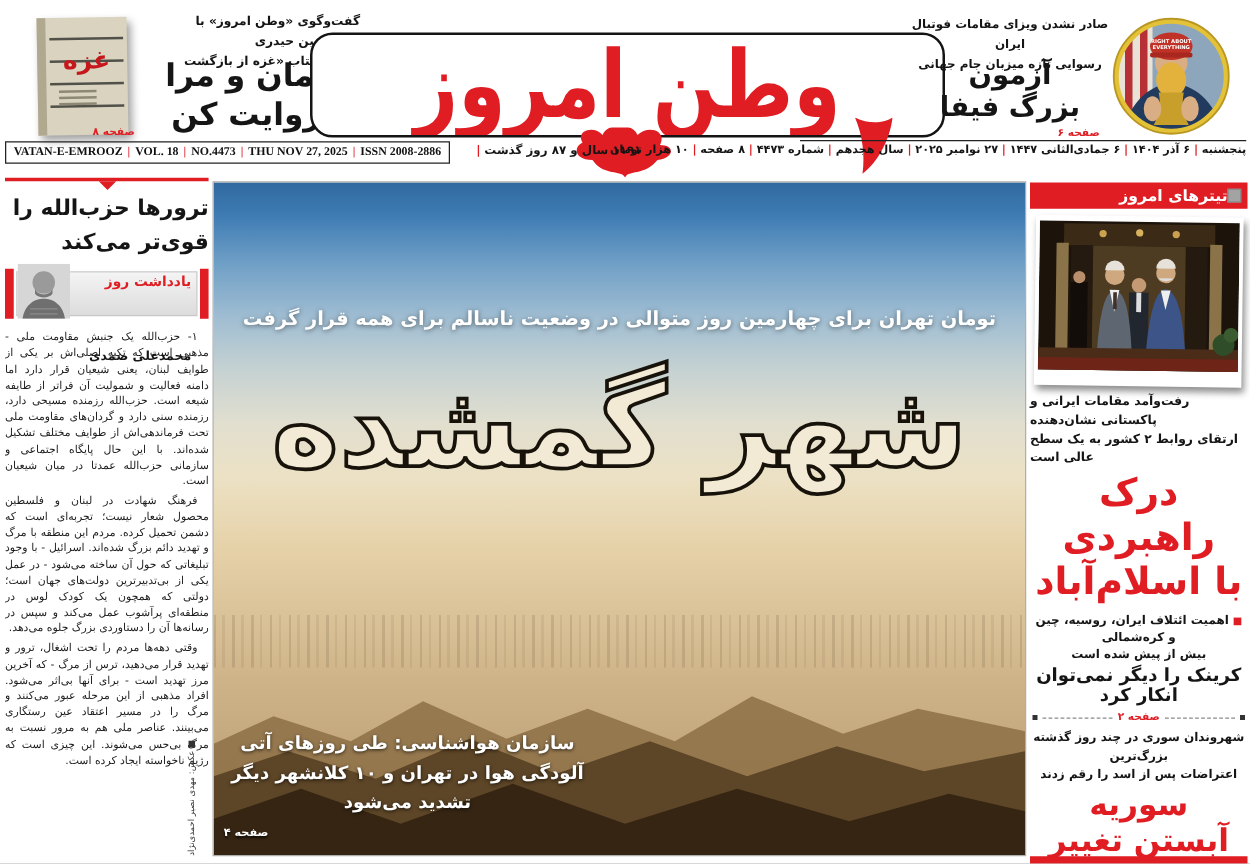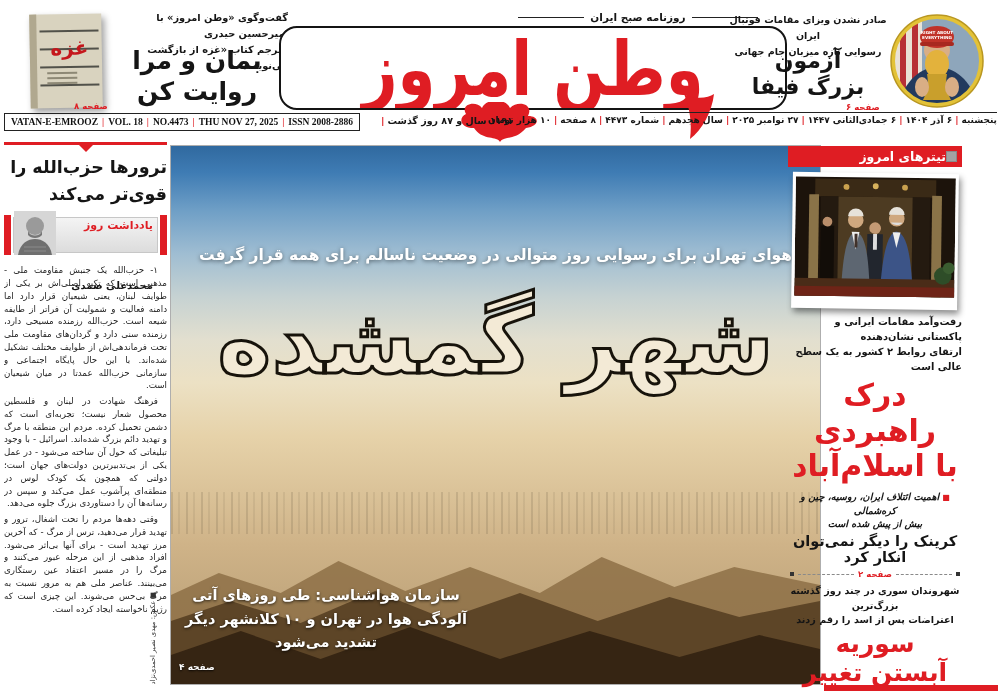--- a/index.html
+++ b/index.html
@@ -21,21 +21,21 @@
   .book-lines{position:absolute;left:10px;top:58px;width:30px;}
   .book-lines i{display:block;height:2px;background:#8d8875;margin-bottom:3px;}
   .book-pageref{position:absolute;left:56px;top:95px;color:var(--red);font-size:8.5px;font-weight:bold;}
   .bp-kicker{position:absolute;left:88px;top:4px;width:182px;text-align:right;font-size:9.8px;font-weight:bold;line-height:1.65;}
   .bp-title{position:absolute;left:88px;top:40px;width:182px;text-align:center;font-size:25px;font-weight:bold;line-height:1.22;}
 
   .site-url{position:absolute;left:380px;top:24px;font-family:"Liberation Serif",serif;font-weight:bold;font-size:12px;letter-spacing:2.5px;color:#1d1d1d;}
   .tagline{position:absolute;left:518px;top:11px;width:240px;display:flex;align-items:center;gap:6px;}
   .tagline .tl-line{flex:1;border-top:1.5px solid #222;}
   .tagline .tl-text{font-size:10.5px;font-weight:bold;letter-spacing:3px;white-space:nowrap;}
-  .logo-box{position:absolute;left:248px;top:26px;width:508px;height:84px;border:2px solid #141414;border-radius:18px;background:#fff;display:flex;align-items:center;justify-content:center;overflow:hidden;margin-left:31px;}
+  .logo-box{position:absolute;left:248px;top:26px;width:508px;height:84px;border:2px solid #141414;border-radius:18px;background:#fff;display:flex;align-items:center;justify-content:center;overflow:hidden;}
   .logo-text{font-size:61px;font-weight:bold;color:var(--red);transform:scaleY(1.22);white-space:nowrap;letter-spacing:1px;}
   .orn{position:absolute;}
 
   .fifa-promo{position:absolute;left:728px;top:4px;width:268px;height:108px;}
   .fp-kicker{position:absolute;left:0;top:8px;width:160px;text-align:center;font-size:9.5px;font-weight:bold;line-height:1.7;}
   .fp-t1{position:absolute;left:0;top:44px;width:160px;text-align:center;font-size:22px;font-weight:bold;}
   .fp-t2{position:absolute;left:0;top:70px;width:160px;text-align:center;font-size:22px;font-weight:bold;}
   .fp-pageref{position:absolute;left:118px;top:98px;color:var(--red);font-size:8.5px;font-weight:bold;}
   .trophy{position:absolute;left:160px;top:8px;}
 
@@ -69,28 +69,28 @@
     background:linear-gradient(180deg,#30699f 0%,#3f7cb4 5%,#6f9fc6 12%,#9fbdd2 20%,#c6d2d2 28%,#e2dfcf 36%,#ece1c4 44%,#e6d2a9 54%,#dbc399 64%,#cfb388 74%,#c3a87e 84%,#bfa377 100%);}
   .city-haze{position:absolute;left:0;right:0;bottom:150px;height:42px;opacity:.55;filter:blur(.6px);
     background:repeating-linear-gradient(90deg,rgba(105,92,68,.35) 0 2px,rgba(0,0,0,0) 2px 7px,rgba(125,110,82,.25) 7px 9px,rgba(0,0,0,0) 9px 15px);}
   .mountains{position:absolute;left:0;bottom:0;width:100%;height:175px;}
   .lp-overline{position:absolute;top:100px;left:0;right:0;text-align:center;color:#fff;font-size:15.5px;font-weight:bold;text-shadow:0 1px 4px rgba(0,0,0,.5);}
   .lp-headline{position:absolute;top:142px;left:0;right:0;text-align:center;font-size:92px;font-weight:bold;color:#f3ead6;-webkit-text-stroke:3px #17130b;letter-spacing:2px;text-shadow:0 0 1px #17130b;}
   .lp-caption{position:absolute;left:10px;bottom:30px;width:290px;text-align:center;color:#fff;font-weight:bold;font-size:14.5px;line-height:1.6;text-shadow:0 1px 3px rgba(0,0,0,.75);}
   .lp-pageref{position:absolute;left:8px;bottom:12px;color:#fff;font-size:9px;font-weight:bold;text-shadow:0 1px 2px rgba(0,0,0,.8);}
 
   
-  .hl-col{position:absolute;left:788px;top:146px;width:174px;}
+  .hl-col{position:absolute;left:824px;top:146px;width:174px;}
   .hl-header{height:21px;background:var(--red);display:flex;align-items:center;padding:0 5px;}
   .hl-header .sq{width:11px;height:11px;background:#a3a3a3;border:1px solid #8a8a8a;}
   .hl-header .hl-title{flex:1;text-align:right;color:#fff;font-size:12.5px;font-weight:bold;padding-left:4px;}
   .photo-card{margin:6px auto 0;width:166px;background:#fff;padding:3px 3px 7px;box-shadow:2px 4px 6px rgba(0,0,0,.45);transform:rotate(.8deg);}
-  .hl-cap{margin-top:6px;text-align:right;font-size:9.9px;font-weight:bold;line-height:1.5;}
+  .hl-cap{margin-top:6px;text-align:left;font-size:9.9px;font-weight:bold;line-height:1.5;}
   .hl-red-1{margin-top:3px;text-align:center;color:var(--red);font-size:30px;font-weight:bold;line-height:1.18;}
-  .hl-sub{margin-top:6px;text-align:center;font-size:9.6px;font-weight:bold;line-height:1.45;font-style:italic;}
+  .hl-sub{margin-top:6px;text-align:center;font-size:9.6px;font-weight:bold;line-height:1.45;}
   .hl-sub .red-bullet{color:var(--red);font-size:8px;margin-left:3px;}
   .hl-kicker2{margin-top:2px;text-align:center;font-size:14.5px;font-weight:bold;}
   .rule-ref{margin-top:4px;display:flex;align-items:center;gap:4px;padding:0 2px;}
   .rule-ref .endsq{width:4px;height:4px;background:#333;}
   .rule-ref .ln{flex:1;border-top:1px dashed #8a8a8a;}
   .rule-ref .pr{color:var(--red);font-size:8.5px;font-weight:bold;}
   .hl-lead2{margin-top:5px;text-align:center;font-size:9.6px;font-weight:bold;line-height:1.5;}
   .hl-red-2{margin-top:1px;text-align:center;color:var(--red);font-size:25px;font-weight:bold;line-height:1.18;}
   .bottom-strip{position:absolute;left:824px;top:685px;width:174px;height:6px;background:var(--red);}
 </style>
@@ -117,25 +117,20 @@
       <div>گفت‌وگوی «وطن امروز» با امیرحسین حیدری</div>
       <div>مترجم کتاب «غزه از بازگشت می‌نویسد»</div>
     </div>
     <div class="bp-title fa">
       <div>بمان و مرا</div>
       <div>روایت کن</div>
     </div>
   </div>
 
   <div class="site-url">VATANEMROOZ.IR</div>
-  <div class="tagline">
-    <span class="tl-line"></span>
-    <span class="tl-text fa">روزنامه صبح ایران</span>
-    <span class="tl-line"></span>
-  </div>
   <div class="logo-box">
     <span class="logo-text fa">وطن امروز</span>
   </div>
   <svg class="orn" style="left:452px;top:102px;" width="96" height="40" viewBox="0 0 96 40">
     <path d="M14,12 C8,2 24,-2 30,6 C34,-4 54,-4 58,6 C66,-2 82,2 76,14 C88,14 88,24 74,26 C64,38 54,34 48,39 C42,34 30,38 22,26 C8,26 6,16 14,12 Z" fill="#df1d23"></path>
     <path d="M40,28 L48,40 L56,28 Z" fill="#df1d23"></path>
   </svg>
   <svg class="orn" style="left:682px;top:94px;" width="34" height="46" viewBox="0 0 34 46">
     <path d="M2,0 C14,6 26,4 32,0 C30,18 20,36 8,45 C10,30 8,14 2,0 Z" fill="#df1d23"></path>
   </svg>
@@ -214,21 +209,21 @@
     <div class="credit-vert">■ عکس: مهدی نصیر احمدی‌نژاد</div>
   </aside>
 
   <main class="lead-photo">
     <div class="city-haze"></div>
     <svg class="mountains" viewBox="0 0 651 175" preserveAspectRatio="none">
       <path d="M0,86 L48,64 L110,84 L168,52 L235,82 L300,58 L370,84 L432,48 L505,78 L565,58 L651,76 L651,175 L0,175 Z" fill="#8a6b42" opacity="0.8"></path>
       <path d="M0,112 L60,92 L130,114 L205,82 L275,110 L350,84 L428,112 L500,88 L570,108 L651,92 L651,175 L0,175 Z" fill="#5d4527"></path>
       <path d="M0,146 L70,122 L150,150 L240,118 L330,150 L420,122 L510,148 L590,126 L651,140 L651,175 L0,175 Z" fill="#362513"></path>
     </svg>
-    <div class="lp-overline fa">هوای تهران برای رسوایی روز متوالی در وضعیت ناسالم برای همه قرار گرفت</div>
+    <div class="lp-overline fa">تومان تهران برای چهارمین روز متوالی در وضعیت ناسالم برای همه قرار گرفت</div>
     <div class="lp-headline fa">شهر گمشده</div>
     <div class="lp-caption fa">
       <div>سازمان هواشناسی: طی روزهای آتی</div>
       <div>آلودگی هوا در تهران و ۱۰ کلانشهر دیگر تشدید می‌شود</div>
     </div>
     <div class="lp-pageref fa">صفحه ۴</div>
   </main>
 
   <aside class="hl-col fa">
     <div class="hl-header">

